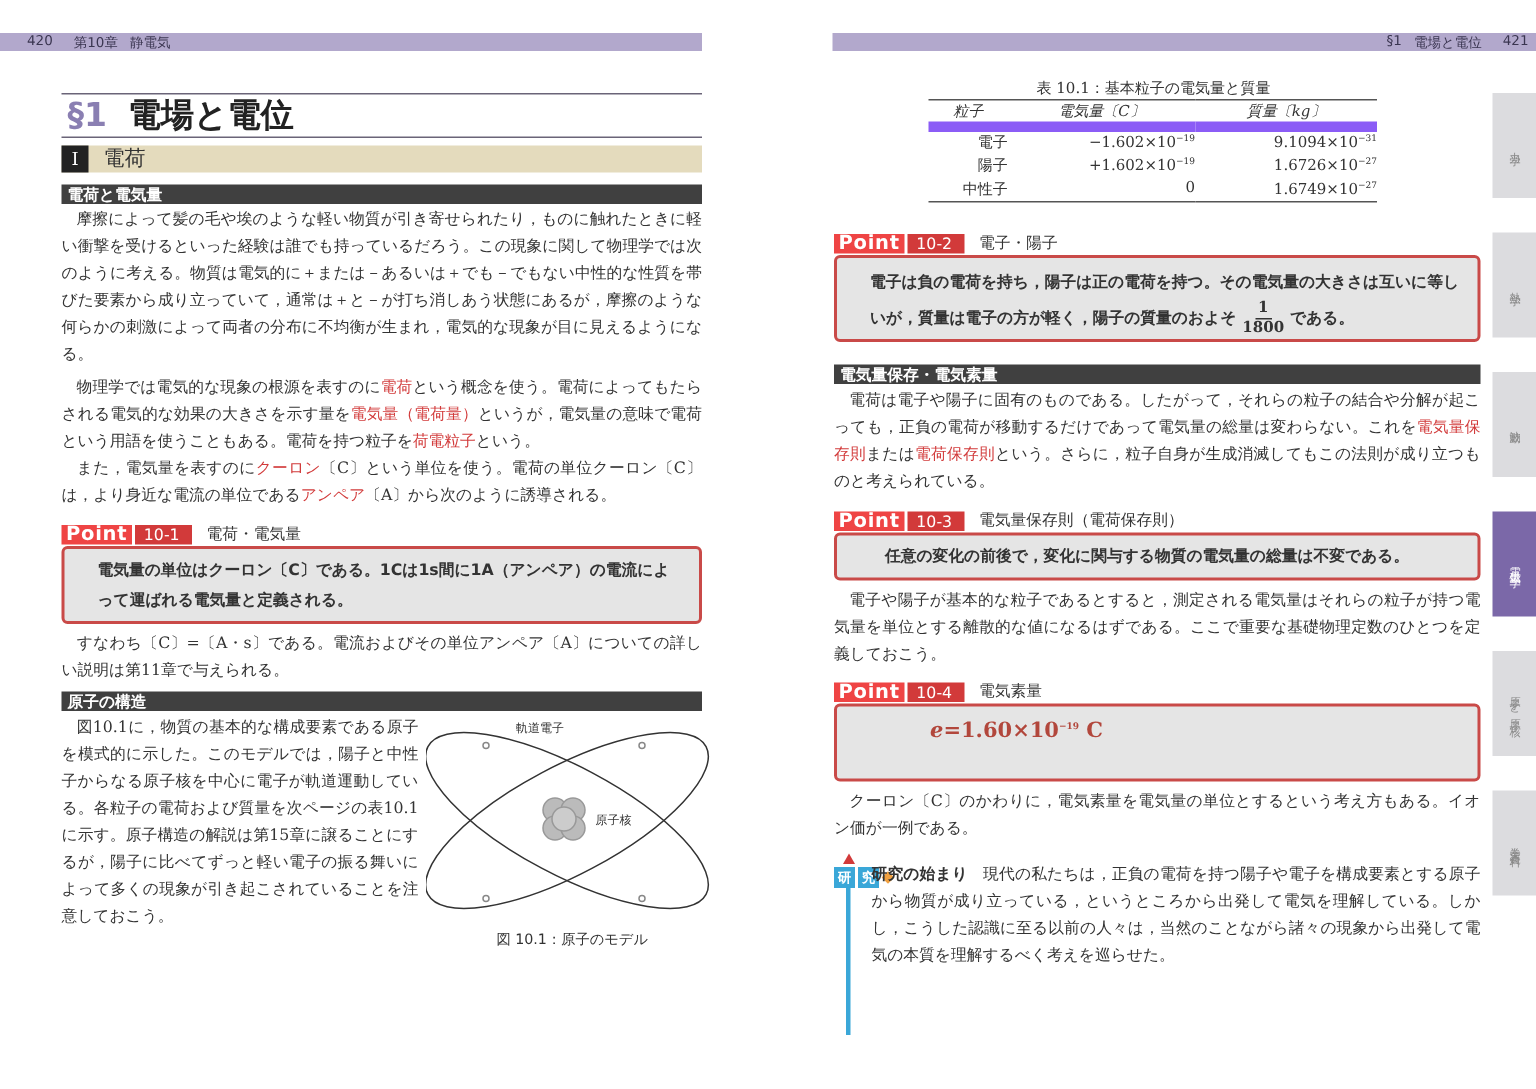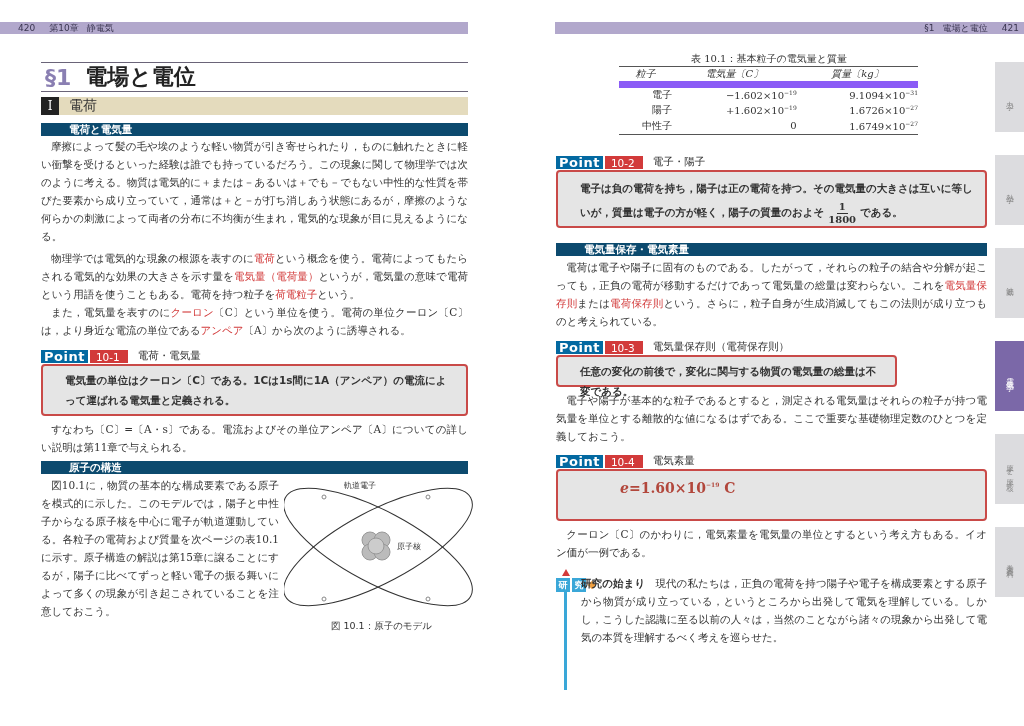--- a/index.html
+++ b/index.html
@@ -24,31 +24,31 @@
     display: flex; align-items: center; font-family: "DejaVu Sans", "Liberation Sans", sans-serif; }
   .sec-title .sec-no { color: #8a7fb2; font-size: 22px; font-weight: bold; margin-left: 4px; }
   .sec-title .sec-name { color: #222; font-size: 22px; font-weight: bold; margin-left: 14px; }
 
   .chap-bar { position: absolute; left: 41px; top: 97px; width: 427px; height: 18px; background: #e4dbbd;
     display: flex; align-items: center; font-family: "DejaVu Sans", "Liberation Sans", sans-serif; }
   .chap-bar .num { background: #222; color: #fff; width: 18px; height: 18px; display: flex;
     align-items: center; justify-content: center; font-size: 12px; font-family: "DejaVu Serif", serif; }
   .chap-bar .name { font-size: 14px; color: #333; margin-left: 10px; }
 
-  .subhead { position: absolute; height: 13px; background: #0c4a6e; color: #fff;
+  .subhead { position: absolute; height: 13px; background: #404040; color: #fff;
     font-family: "DejaVu Sans", "Liberation Sans", sans-serif; font-size: 10.5px; font-weight: bold;
-    padding-left: 28px; display: flex; align-items: center; }
+    padding-left: 4px; display: flex; align-items: center; }
 
   .para { position: absolute; font-size: 10.5px; line-height: 18px; color: #333; text-align: justify; }
   .para .ind { display: inline-block; width: 10px; }
   .red { color: #d23a3a; }
 
   .point-head { position: absolute; height: 13px; display: flex; align-items: flex-end;
     font-family: "DejaVu Sans", "Liberation Sans", sans-serif; }
-  .point-head .plogo { background: #0369a1; color: #fff; font-weight: bold; font-size: 10px;
+  .point-head .plogo { background: #ef4444; color: #fff; font-weight: bold; font-size: 10px;
     height: 13px; padding: 0 3px; display: flex; align-items: center; letter-spacing: 0.5px; }
   .point-head .plogo .big { font-size: 13px; }
   .point-head .pnum { background: #d23a3a; color: #fff; font-size: 10.5px; height: 13px;
     margin-left: 2px; padding: 0 8px 0 6px; display: flex; align-items: center; }
   .point-head .ptitle { color: #333; font-size: 10.5px; margin-left: 10px; }
 
   .point-box { position: absolute; background: #e5e5e5; border: 2px solid #c94a48; border-radius: 4px;
     font-family: "DejaVu Sans", "Liberation Sans", sans-serif; font-size: 10.5px; font-weight: bold;
     color: #333; padding: 4px 10px; line-height: 20px; }
 
@@ -218,21 +218,21 @@
   <span class="ind"></span><span>電荷は電子や陽子に固有のものである。したがって，それらの粒子の結合や分解が起こっても，正負の電荷が移動するだけであって電気量の総量は変わらない。これを</span><span class="red">電気量保存則</span><span>または</span><span class="red">電荷保存則</span><span>という。さらに，粒子自身が生成消滅してもこの法則が成り立つものと考えられている。</span>
 </div>
 
 <div class="point-head" style="left:556px; top:341px;">
   <span class="plogo">
       <span class="big">Point</span>
     </span>
   <span class="pnum">10-3</span>
   <span class="ptitle">電気量保存則（電荷保存則）</span>
 </div>
-<div class="point-box" style="left:556px; top:355px; width:341px; height:32px; padding-left:22px;">任意の変化の前後で，変化に関与する物質の電気量の総量は不変である。</div>
+<div class="point-box" style="left:556px; top:355px; width:431px; height:32px; padding-left:32px;">任意の変化の前後で，変化に関与する物質の電気量の総量は不変である。</div>
 
 <div class="para" style="left:556px; top:391px; width:431px;">
   <span class="ind"></span><span>電子や陽子が基本的な粒子であるとすると，測定される電気量はそれらの粒子が持つ電気量を単位とする離散的な値になるはずである。ここで重要な基礎物理定数のひとつを定義しておこう。</span>
 </div>
 
 <div class="point-head" style="left:556px; top:455px;">
   <span class="plogo">
       <span class="big">Point</span>
     </span>
   <span class="pnum">10-4</span>

